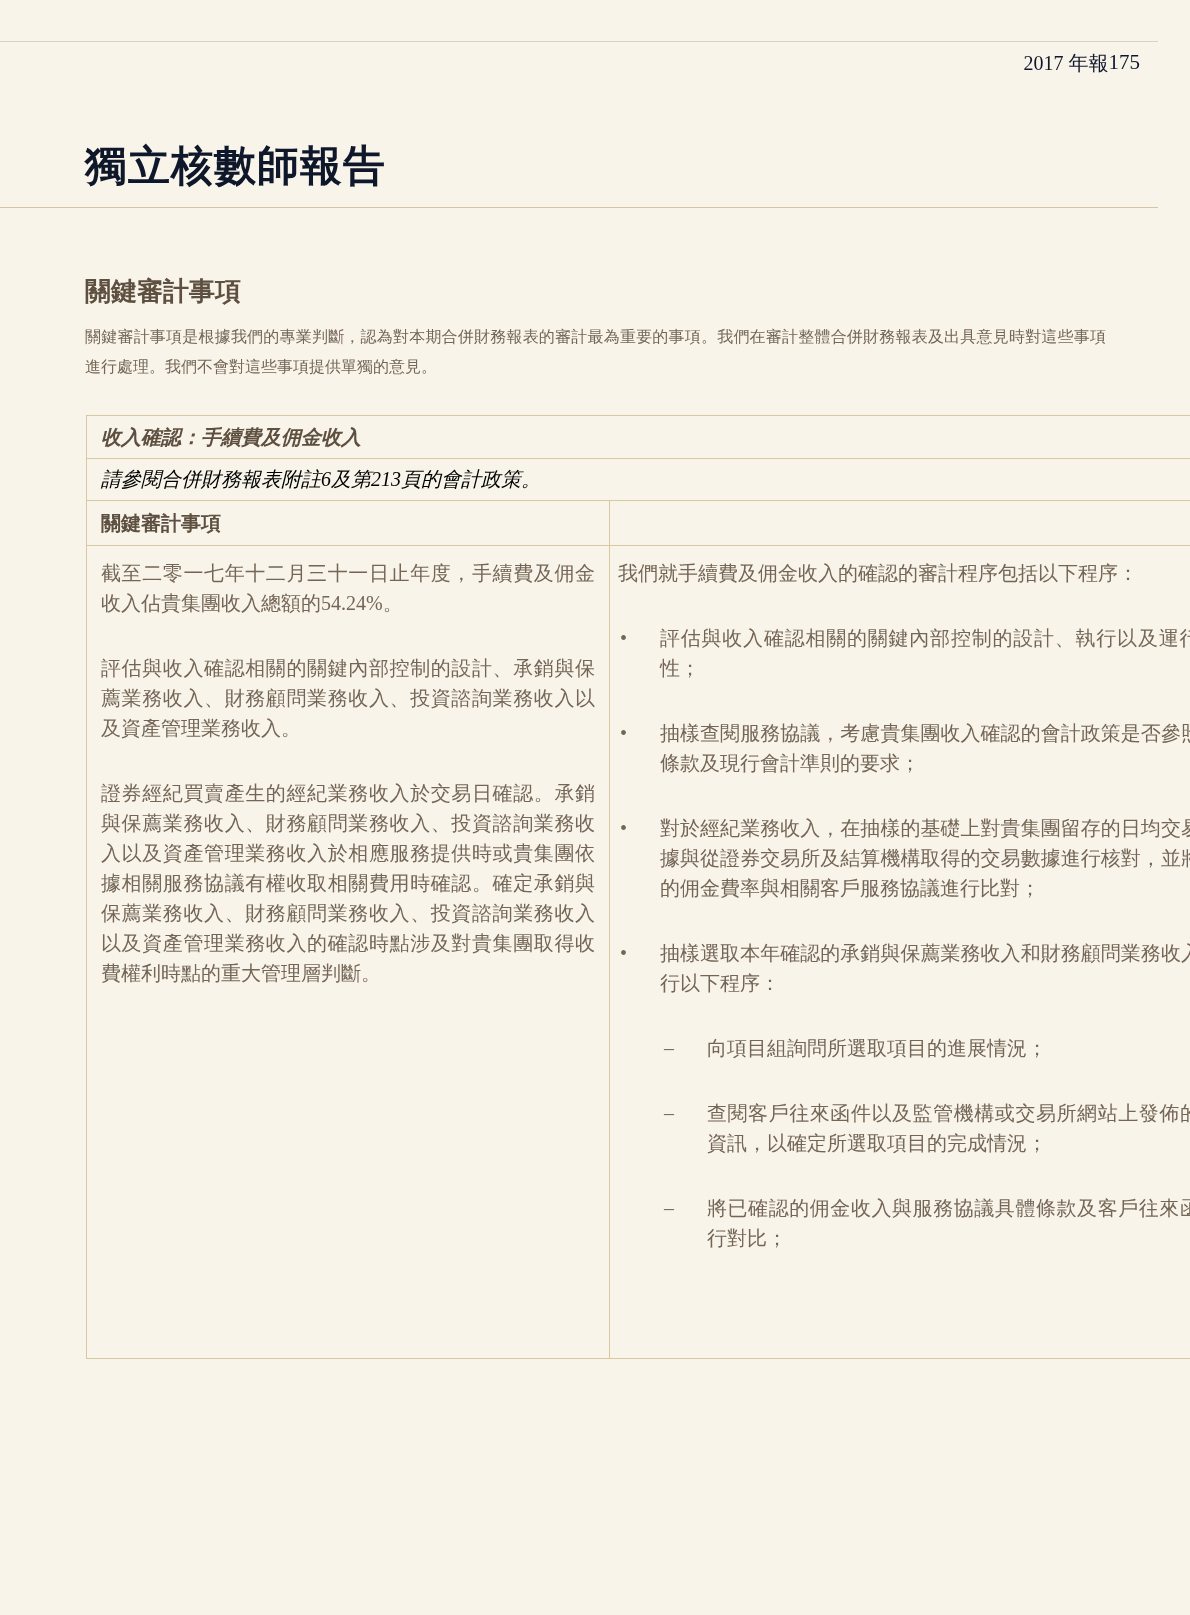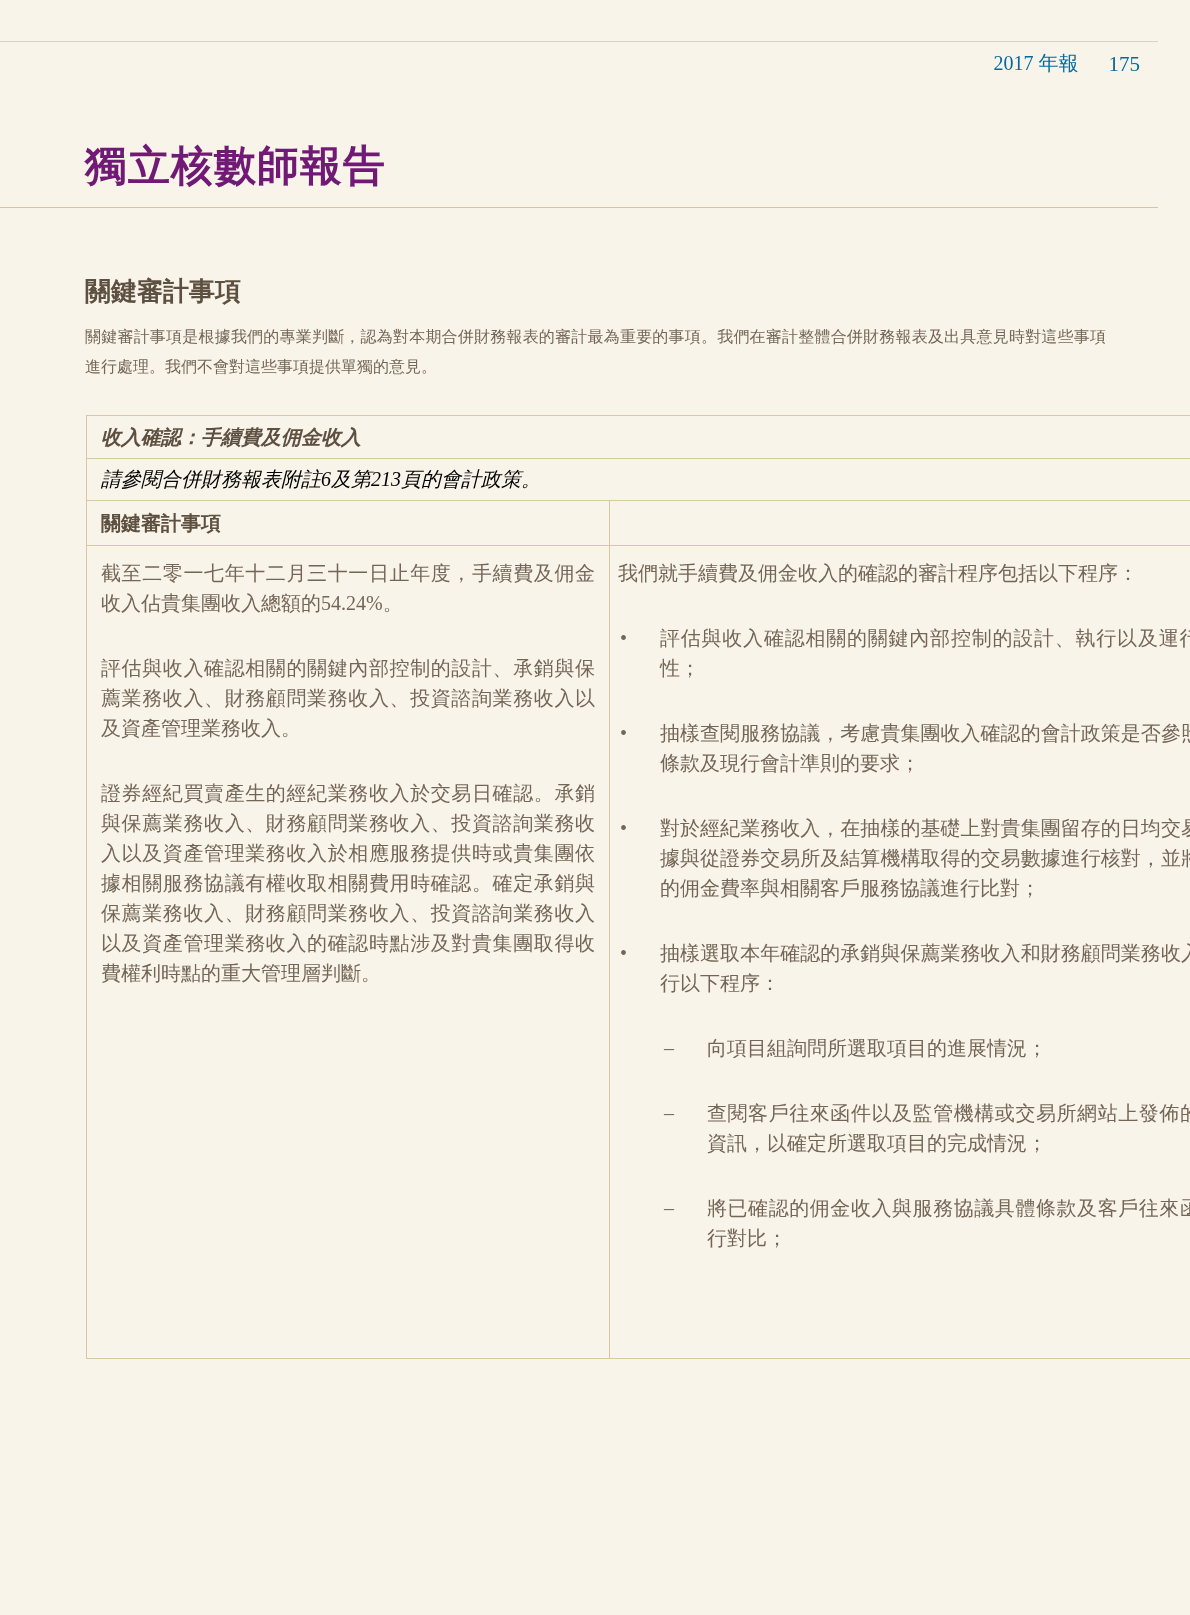--- a/index.html
+++ b/index.html
@@ -11,28 +11,28 @@
     font-family: "Liberation Serif", "DejaVu Serif", serif;
     color: #746656;
     overflow: hidden;
   }
   .rule { position:absolute; left:0; height:1px; }
   .rule-top   { top:41px;  width:1158px; background:#dcd2c2; }
   .rule-title { top:207px; width:1158px; background:#d6c5a4; }
 
   .page-header {
     position:absolute; top:50px; right:50px;
-    display:flex; align-items:flex-end; gap:30px;
-    font-size:20px; color:#0369a1;
+    display:flex; align-items:flex-start; 
+    font-size:20px; color:#0f172a;
   }
   .page-header .num { font-size:21px; }
 
   .doc-title {
     position:absolute; left:85px; top:138px;
-    font-size:42px; font-weight:bold; color:#701a75;
+    font-size:42px; font-weight:bold; color:#0f172a;
     letter-spacing:1px; white-space:nowrap;
   }
 
   .section-heading {
     position:absolute; left:85px; top:274px;
     font-size:26px; font-weight:bold; color:#5e5040;
   }
   .section-intro {
     position:absolute; left:85px; top:322px; width:1021px;
     font-size:16px; line-height:30px; text-align:justify;

